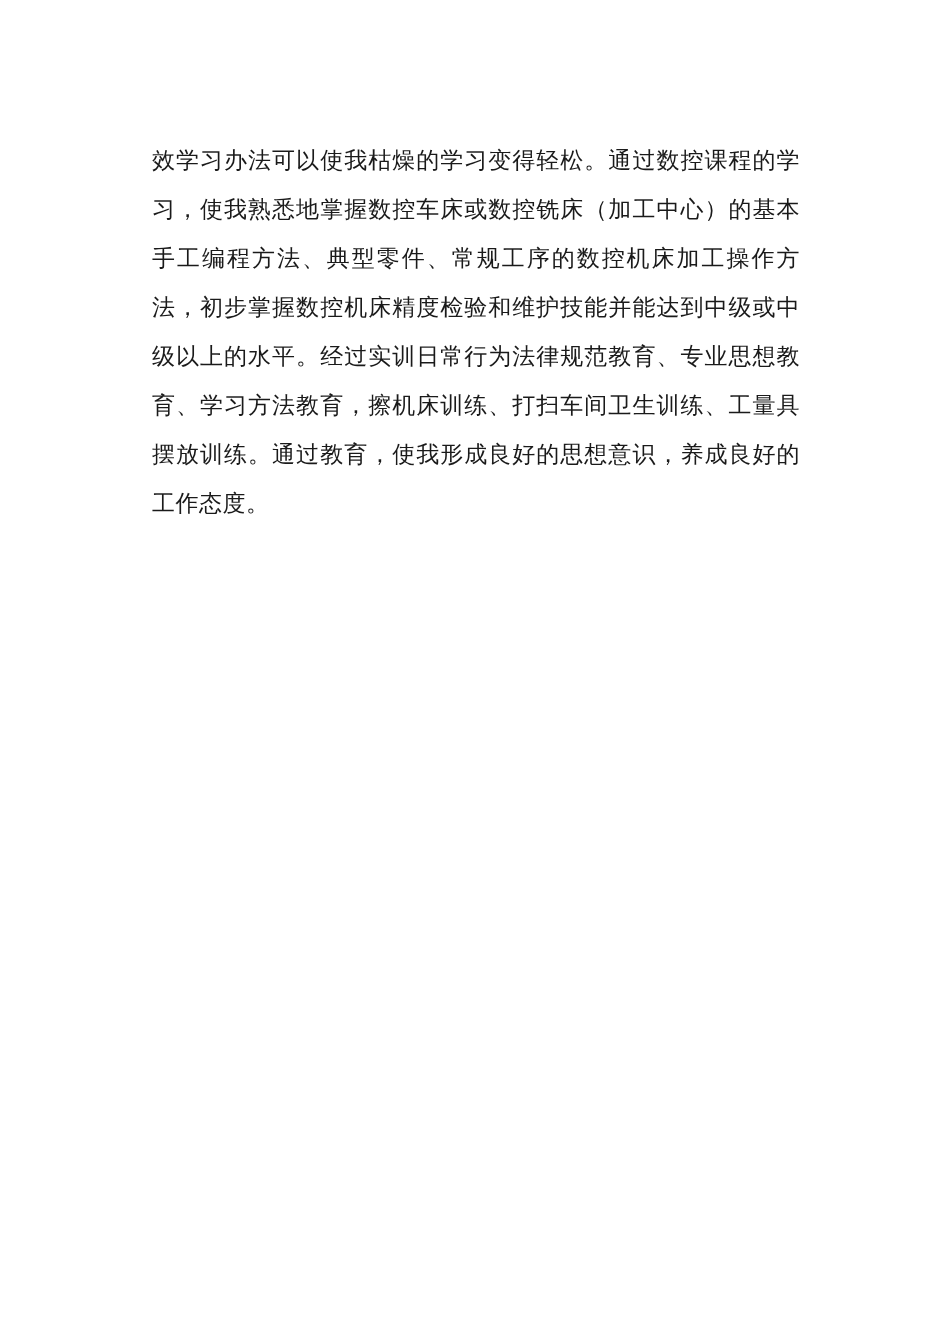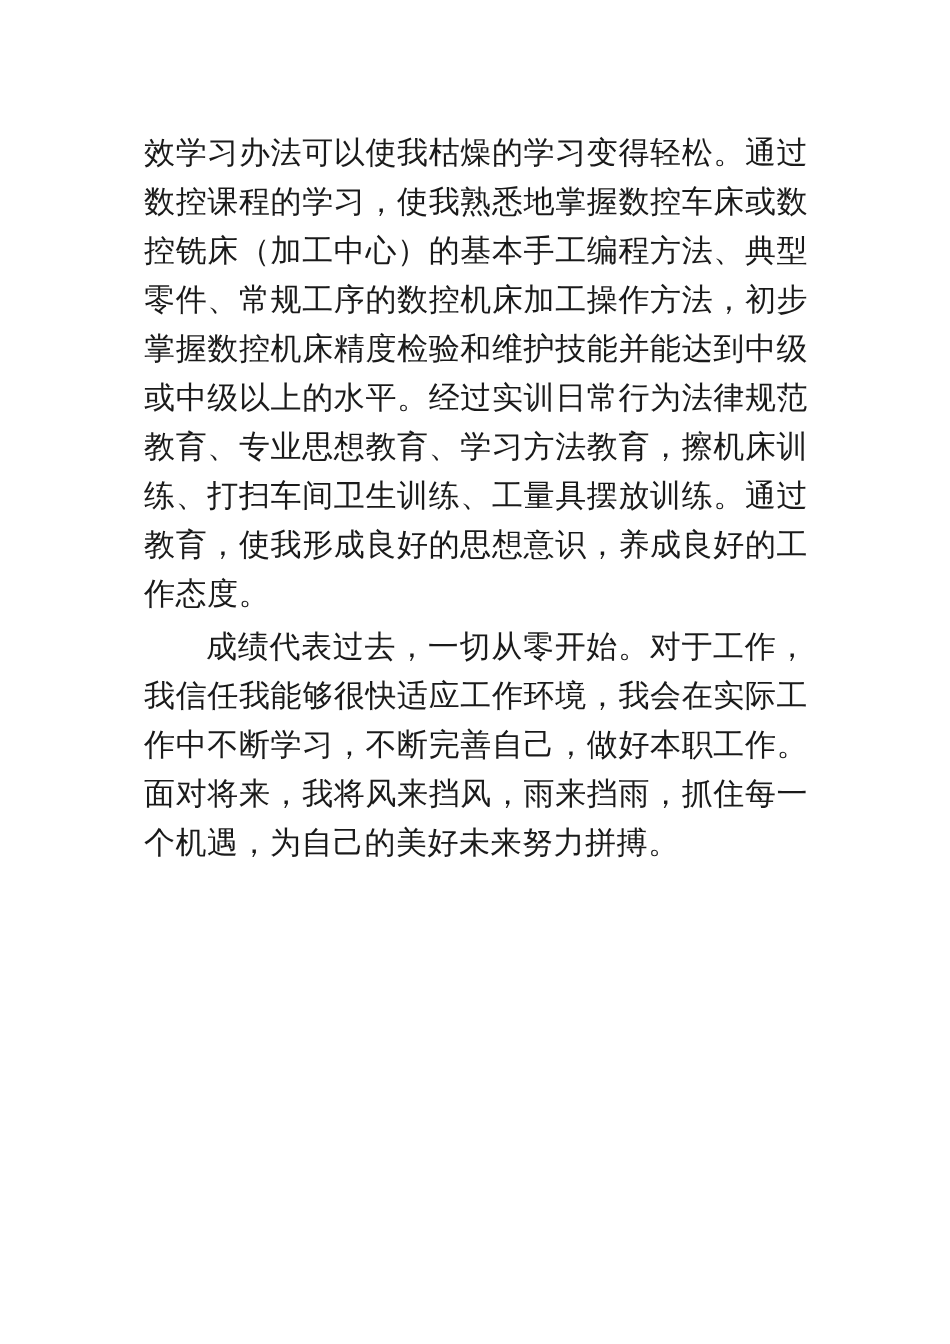--- a/index.html
+++ b/index.html
@@ -16,34 +16,33 @@
     font-family: "Liberation Serif", "DejaVu Serif", serif;
   }
   .text-block {
     position: absolute;
     left: 140px;
     top: 124px;
     width: 672px;
     color: #1a1a1a;
   }
   .para {
-    margin: 4px;
+    margin: 12px;
     padding: 0;
-    font-size: 31px;
+    font-size: 23px;
     line-height: 49px;
     text-align: justify;
     text-justify: inter-ideograph;
     letter-spacing: 0.5px;
     color: #1a1a1a;
   }
   .para.indented {
     text-indent: 2em;
   }
 </style>
 </head>
 <body>
 
 <div class="page">
   <div class="text-block">
     <p class="para">效学习办法可以使我枯燥的学习变得轻松。通过数控课程的学习，使我熟悉地掌握数控车床或数控铣床（加工中心）的基本手工编程方法、典型零件、常规工序的数控机床加工操作方法，初步掌握数控机床精度检验和维护技能并能达到中级或中级以上的水平。经过实训日常行为法律规范教育、专业思想教育、学习方法教育，擦机床训练、打扫车间卫生训练、工量具摆放训练。通过教育，使我形成良好的思想意识，养成良好的工作态度。</p>
-    <p class="para indented">成绩代表过去，一切从零开始。对于工作，我信任我能够很快适应工作环境，我会在实际工作中不断学习，不断完善自己，做好本职工作。面对将来，我将风来挡风，雨来挡雨，抓住每一个机遇，为自己的美好未来努力拼搏。</p>
   </div>
 </div>
 
 </body></html>

